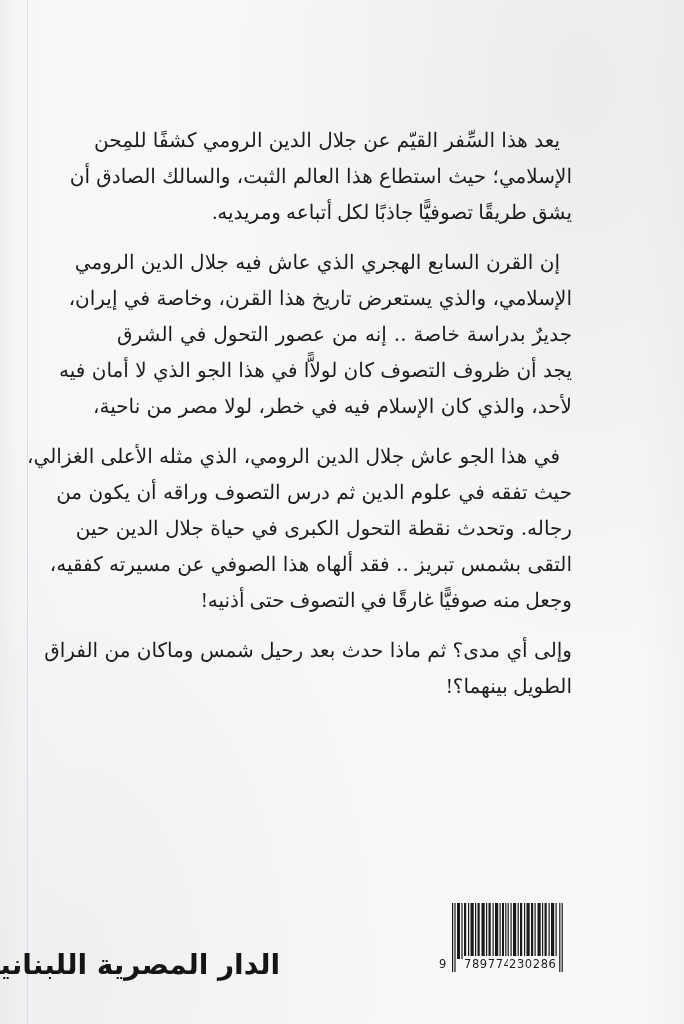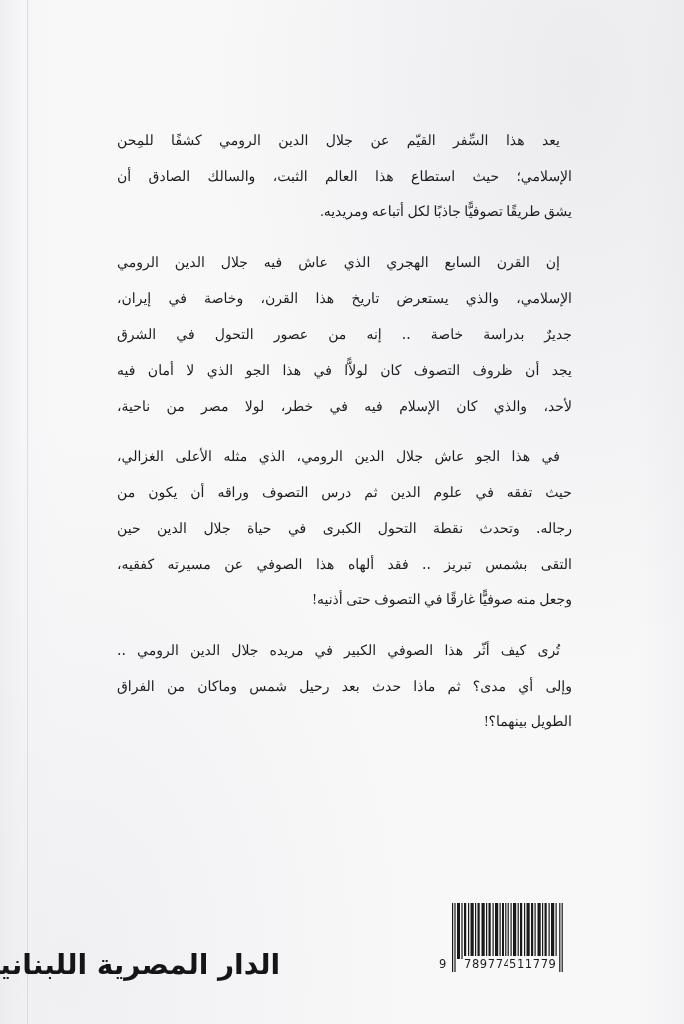--- a/index.html
+++ b/index.html
@@ -32,21 +32,21 @@
     }
     .text-block {
       position: absolute;
       left: 117px;
       top: 122px;
       width: 467px;
       direction: rtl;
       text-align: justify;
       text-align-last: right;
       font-family: "DejaVu Serif", serif;
-      font-size: 14px;
+      font-size: 20px;
       line-height: 36px;
       color: #1d1d1f;
     }
     .para {
       margin: 0 0 14px 0;
       text-indent: 12px;
     }
     .line {
       display: block;
       height: 36px;
@@ -134,21 +134,20 @@
       <span class="line">لأحد، والذي كان الإسلام فيه في خطر، لولا مصر من ناحية،</span>
     </div>
     <div class="para">
       <span class="line first">في هذا الجو عاش جلال الدين الرومي، الذي مثله الأعلى الغزالي،</span>
       <span class="line">حيث تفقه في علوم الدين ثم درس التصوف وراقه أن يكون من</span>
       <span class="line">رجاله. وتحدث نقطة التحول الكبرى في حياة جلال الدين حين</span>
       <span class="line">التقى بشمس تبريز .. فقد ألهاه هذا الصوفي عن مسيرته كفقيه،</span>
       <span class="line last">وجعل منه صوفيًّا غارقًا في التصوف حتى أذنيه!</span>
     </div>
     <div class="para">
-      <span class="line first">تُرى كيف أثّر هذا الصوفي الكبير في مريده جلال الدين الرومي ..</span>
       <span class="line">وإلى أي مدى؟ ثم ماذا حدث بعد رحيل شمس وماكان من الفراق</span>
       <span class="line last">الطويل بينهما؟!</span>
     </div>
   </div>
 
   <div class="publisher-logo">الدار المصرية اللبنانية</div>
 
   <div class="barcode-wrap">
     <svg class="barcode-bars" viewBox="0 0 111 69" preserveAspectRatio="none" xmlns="http://www.w3.org/2000/svg">
       <g fill="#1a1a1c">
@@ -183,15 +182,15 @@
         <rect x="92.5" y="0" width="2.2" height="56"></rect>
         <rect x="96.5" y="0" width="1.2" height="56"></rect>
         <rect x="99" y="0" width="3.2" height="56"></rect>
         <rect x="103.5" y="0" width="1.2" height="56"></rect>
         <rect x="107.2" y="0" width="1.2" height="69"></rect>
         <rect x="109.6" y="0" width="1.2" height="69"></rect>
       </g>
     </svg>
     <span class="barcode-digits digit-lead">9</span>
     <span class="barcode-digits digit-g1">789774</span>
-    <span class="barcode-digits digit-g2">511779</span>
+    <span class="barcode-digits digit-g2">230286</span>
   </div>
 </div>
 
 </body></html>

